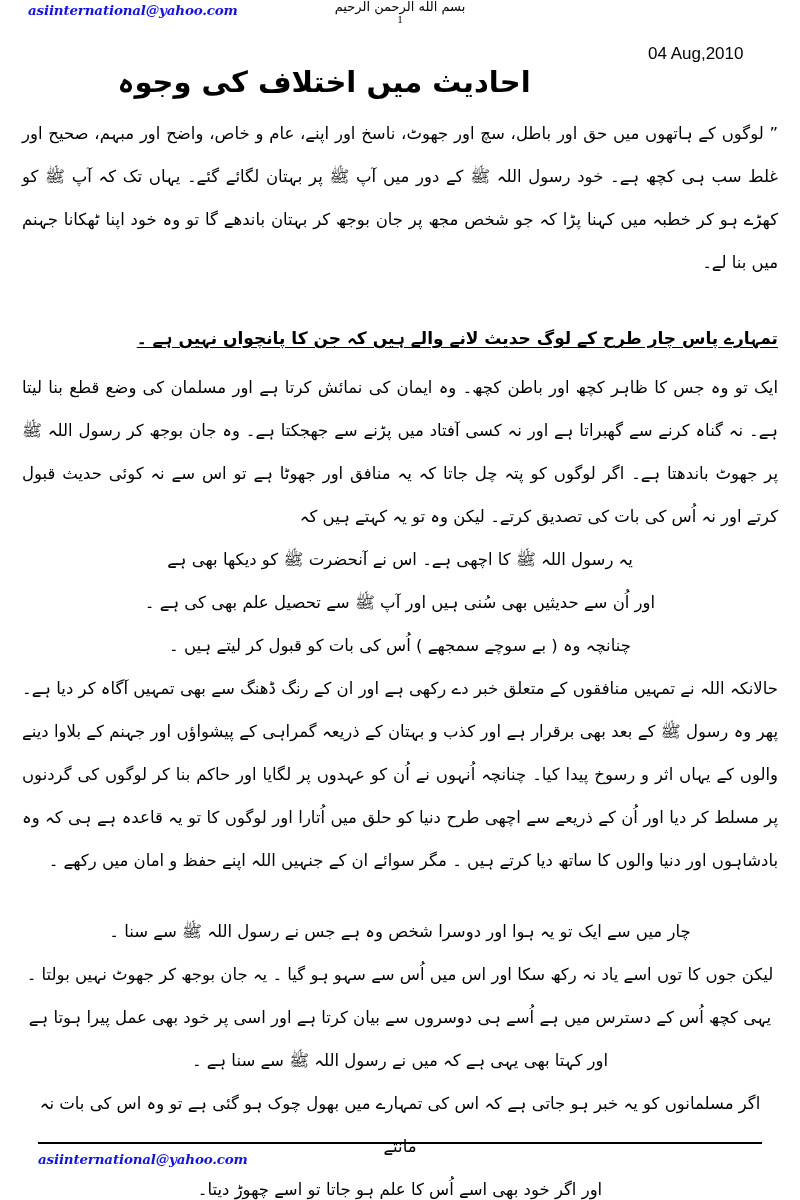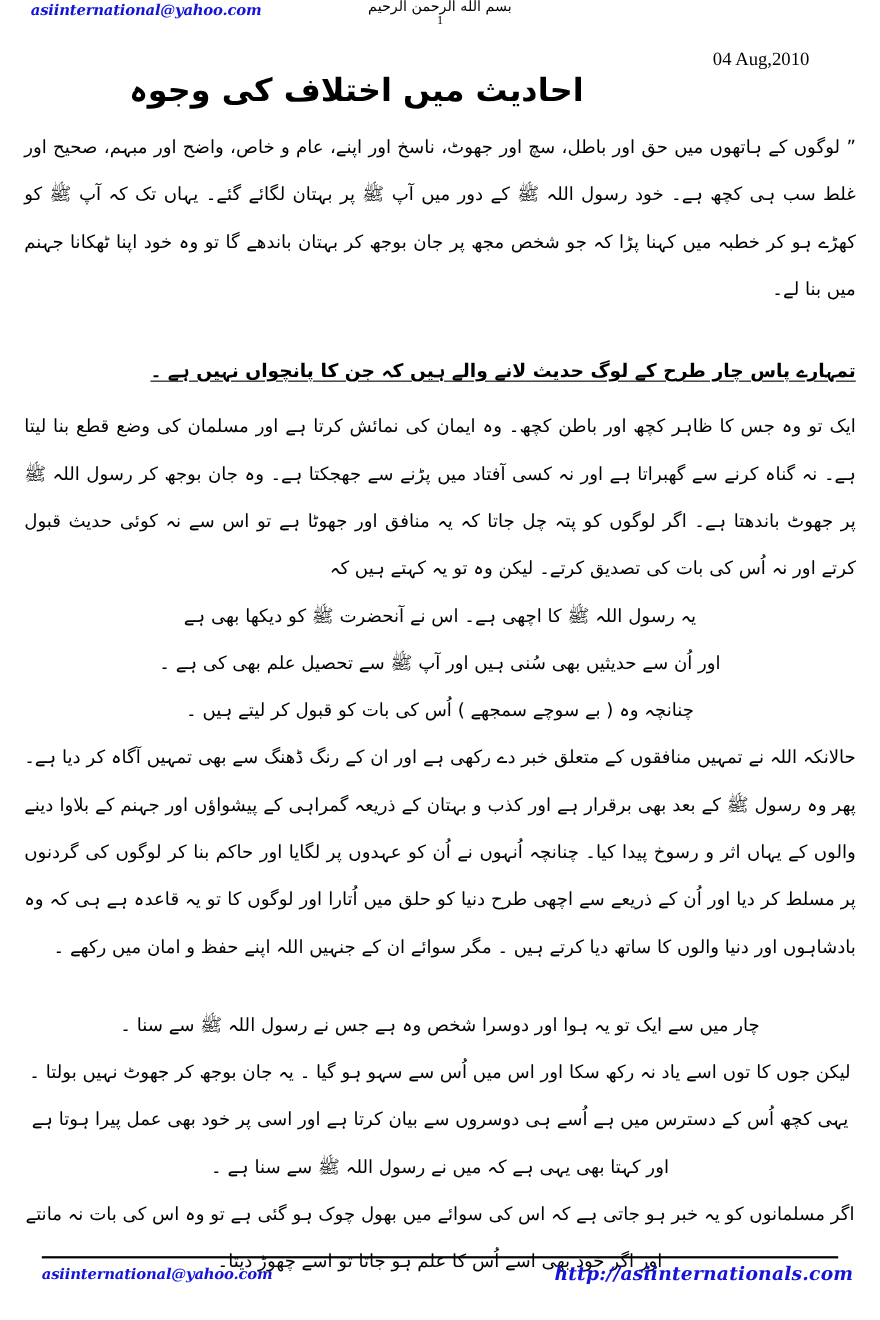--- a/index.html
+++ b/index.html
@@ -52,21 +52,21 @@
     direction: ltr;
     font-family: "Liberation Serif", serif;
     font-size: 11px;
     color: #000;
   }
   .hdr-date {
     position: absolute;
     top: 44px;
     left: 648px;
     direction: ltr;
-    font-family: Liberation Serif, serif;
+    font-family: Liberation Sans, sans-serif;
     font-size: 17px;
     font-weight: normal;
     color: #000;
     white-space: nowrap;
     text-align: right;
   }
   .doc-title {
     position: absolute;
     top: 44px;
     left: 0;
@@ -193,27 +193,26 @@
 
     <p class="para">حالانکہ اللہ نے تمہیں منافقوں کے متعلق خبر دے رکھی ہے اور ان کے رنگ ڈھنگ سے بھی تمہیں آگاہ کر دیا ہے۔ پھر وہ رسول ﷺ کے بعد بھی برقرار ہے اور کذب و بہتان کے ذریعہ گمراہی کے پیشواؤں اور جہنم کے بلاوا دینے والوں کے یہاں اثر و رسوخ پیدا کیا۔ چنانچہ اُنہوں نے اُن کو عہدوں پر لگایا اور حاکم بنا کر لوگوں کی گردنوں پر مسلط کر دیا اور اُن کے ذریعے سے اچھی طرح دنیا کو حلق میں اُتارا  اور لوگوں کا تو یہ قاعدہ ہے ہی کہ وہ بادشاہوں اور دنیا والوں کا ساتھ دیا کرتے ہیں ۔ مگر سوائے ان کے جنہیں اللہ اپنے حفظ و امان میں رکھے ۔</p>
 
     <div class="spacer-md"></div>
 
     <div class="line-block">
       <div class="ctr">چار میں سے ایک تو یہ ہوا اور دوسرا شخص وہ ہے جس نے رسول اللہ ﷺ سے سنا ۔</div>
       <div class="ctr">لیکن جوں کا توں اسے یاد نہ رکھ سکا اور اس میں اُس سے سہو ہو گیا ۔ یہ جان بوجھ کر جھوٹ نہیں بولتا ۔</div>
       <div class="ctr">یہی کچھ اُس کے دسترس میں ہے اُسے ہی دوسروں سے بیان کرتا ہے اور اسی پر خود بھی عمل پیرا ہوتا ہے</div>
       <div class="ctr">اور کہتا بھی یہی ہے کہ میں نے رسول اللہ ﷺ سے سنا ہے ۔</div>
-      <div class="ctr">اگر مسلمانوں کو یہ خبر ہو جاتی ہے کہ اس کی سوائے میں بھول چوک ہو گئی ہے تو وہ اس کی بات نہ مانتے</div>
+      <div class="ctr">اگر مسلمانوں کو یہ خبر ہو جاتی ہے کہ اس کی تمہارے میں بھول چوک ہو گئی ہے تو وہ اس کی بات نہ مانتے</div>
       <div class="ctr">اور اگر خود بھی اسے اُس کا علم ہو جاتا تو اسے چھوڑ دیتا۔</div>
     </div>
 
   </div>
 
   <div class="footer">
     <div class="footer-rule"></div>
     <div class="footer-row">
       <span class="ftr-email">asiinternational@yahoo.com</span>
-      <span class="ftr-url">http://asiinternationals.com</span>
     </div>
   </div>
 
 </div>
 
 </body></html>

